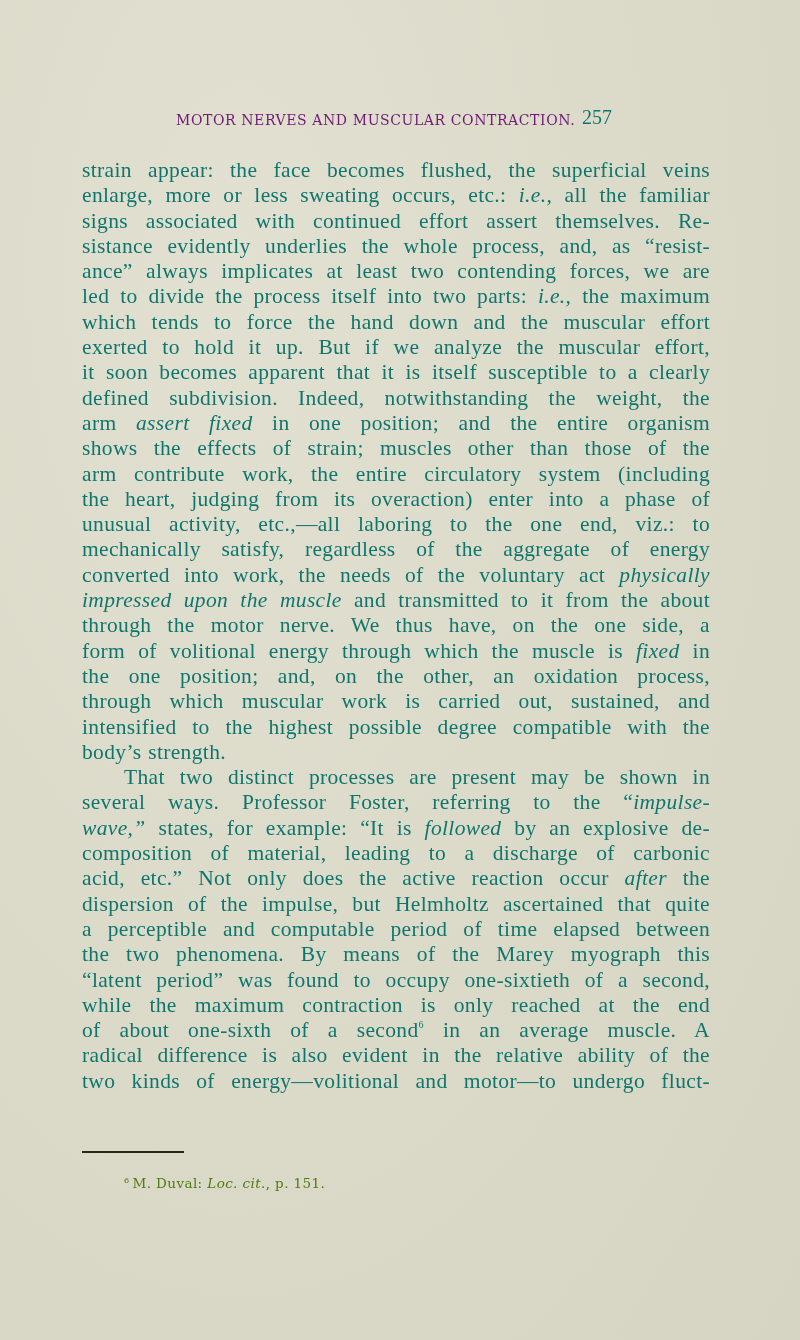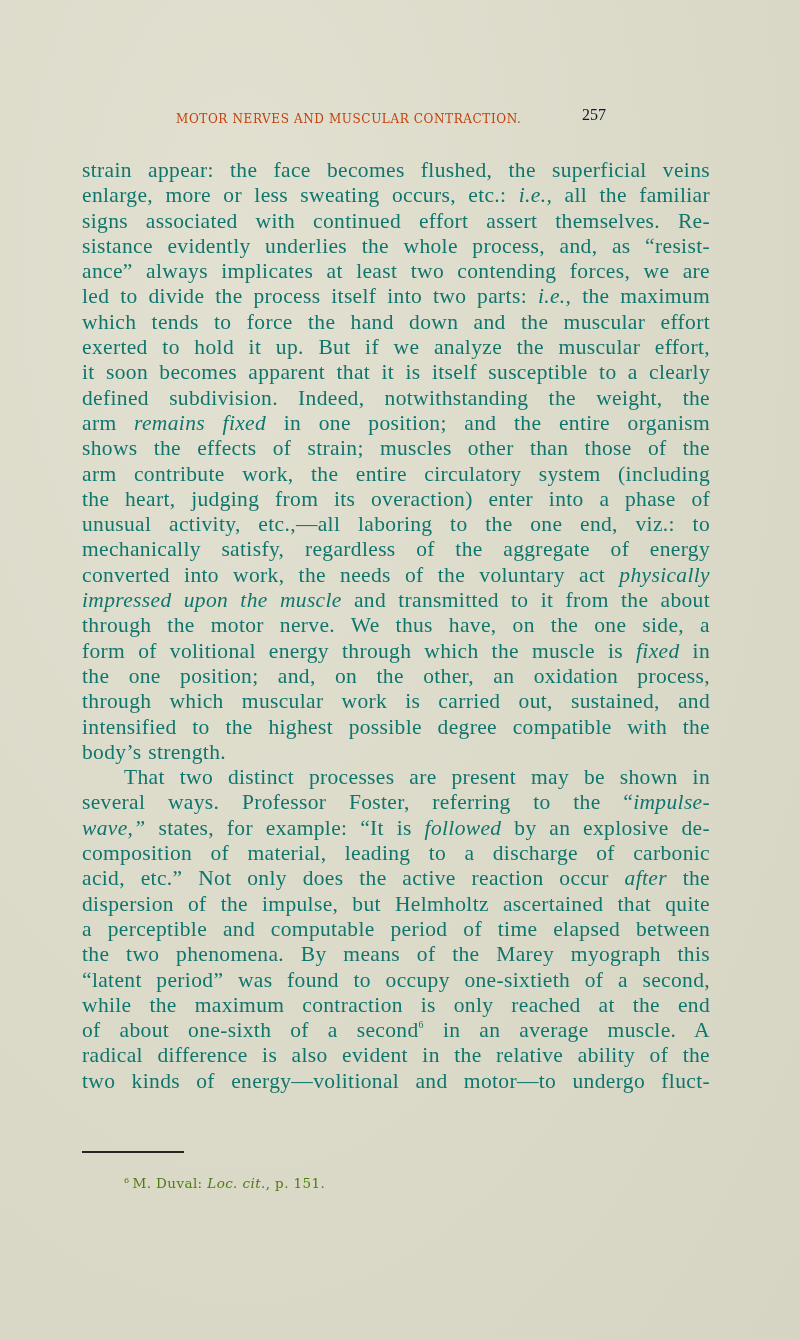--- a/index.html
+++ b/index.html
@@ -27,32 +27,32 @@
       top: 108px;
       left: 0;
       width: 628px;
       height: 24px;
     }
     .running-title {
       position: absolute;
       left: 94px;
       top: 4px;
       font-family: "DejaVu Serif", serif;
-      font-size: 12px;
+      font-size: 14px;
       letter-spacing: 0.6px;
       white-space: nowrap;
-      color: #c2410c;
+      color: #701a75;
     }
     .page-number {
       position: absolute;
       left: 500px;
       top: -2px;
       font-family: "Liberation Serif", serif;
-      font-size: 16px;
-      color: #0f172a;
+      font-size: 20px;
+      color: #0f766e;
     }
     .body-text {
       position: absolute;
       top: 158px;
       left: 0;
       width: 628px;
       font-family: "Liberation Serif", serif;
       font-size: 21.5px;
       line-height: 25.3px;
       text-align: justify;
@@ -118,21 +118,21 @@
       <div class="line"><span>strain appear: the face becomes flushed, the superficial veins</span></div>
       <div class="line"><span>enlarge, more or less sweating occurs, etc.: </span><span class="it">i.e.,</span><span> all the familiar</span></div>
       <div class="line"><span>signs associated with continued effort assert themselves. Re-</span></div>
       <div class="line"><span>sistance evidently underlies the whole process, and, as “resist-</span></div>
       <div class="line"><span>ance” always implicates at least two contending forces, we are</span></div>
       <div class="line"><span>led to divide the process itself into two parts: </span><span class="it">i.e.,</span><span> the maximum</span></div>
       <div class="line"><span>which tends to force the hand down and the muscular effort</span></div>
       <div class="line"><span>exerted to hold it up. But if we analyze the muscular effort,</span></div>
       <div class="line"><span>it soon becomes apparent that it is itself susceptible to a clearly</span></div>
       <div class="line"><span>defined subdivision. Indeed, notwithstanding the weight, the</span></div>
-      <div class="line"><span>arm </span><span class="it">remains fixed</span><span> in one position; and the entire organism</span></div>
+      <div class="line"><span>arm </span><span class="it">assert fixed</span><span> in one position; and the entire organism</span></div>
       <div class="line"><span>shows the effects of strain; muscles other than those of the</span></div>
       <div class="line"><span>arm contribute work, the entire circulatory system (including</span></div>
       <div class="line"><span>the heart, judging from its overaction) enter into a phase of</span></div>
       <div class="line"><span>unusual activity, etc.,—all laboring to the one end, viz.: to</span></div>
       <div class="line"><span>mechanically satisfy, regardless of the aggregate of energy</span></div>
       <div class="line"><span>converted into work, the needs of the voluntary act </span><span class="it">physically</span></div>
       <div class="line"><span class="it">impressed upon the muscle</span><span> and transmitted to it from the about</span></div>
       <div class="line"><span>through the motor nerve. We thus have, on the one side, a</span></div>
       <div class="line"><span>form of volitional energy through which the muscle is </span><span class="it">fixed</span><span> in</span></div>
       <div class="line"><span>the one position; and, on the other, an oxidation process,</span></div>

